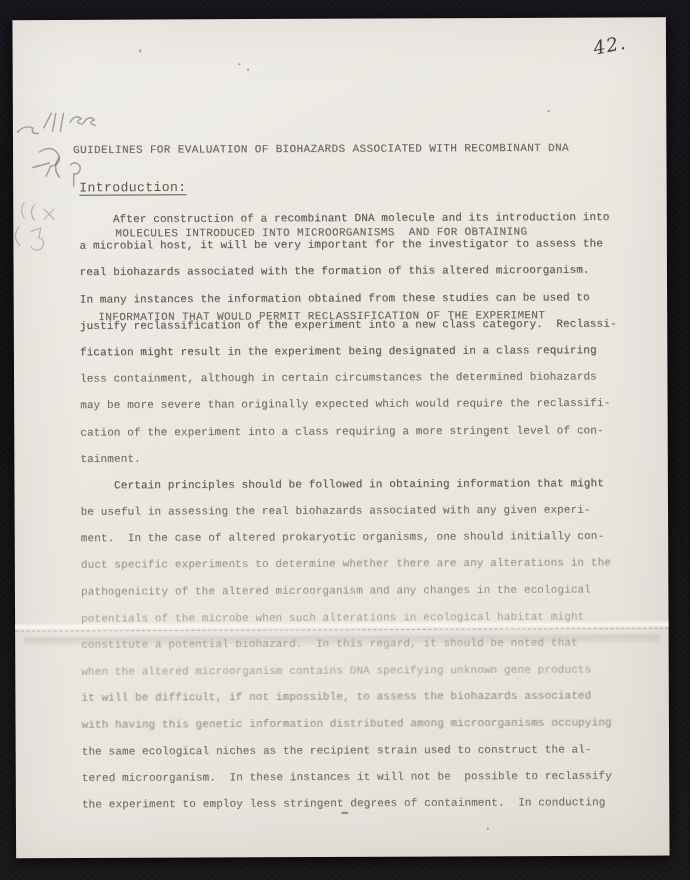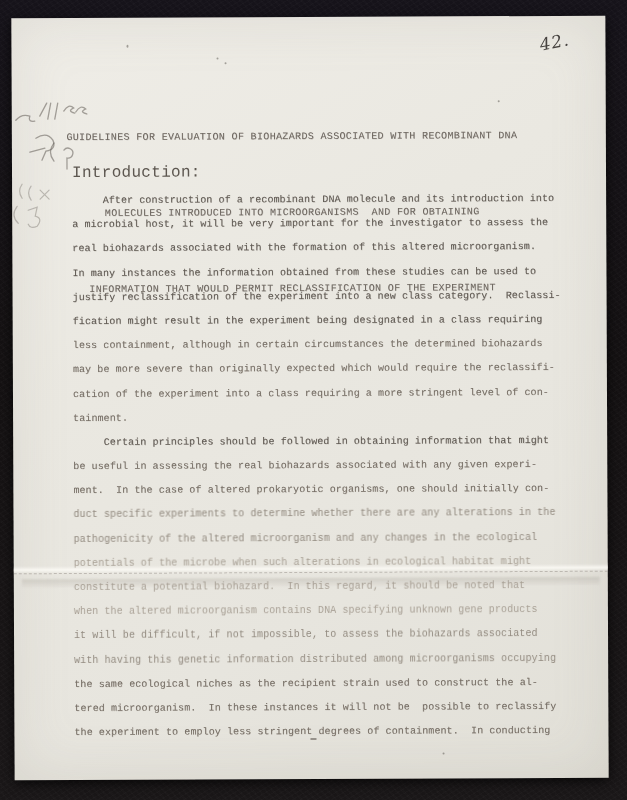--- a/index.html
+++ b/index.html
@@ -24,22 +24,22 @@
     transform:rotate(-11deg);letter-spacing:1px;
   }
   .title{
     position:absolute;left:2px;top:56px;width:556px;text-align:center;
     font-size:10px;line-height:25.4px;letter-spacing:0.35px;
     color:#6e6760;white-space:pre;
     text-shadow:0.4px 0.4px 0.5px rgba(110,103,96,0.35);
   }
   .heading{
     position:absolute;left:60px;top:146px;
-    font-size:16px;color:#5d5750;letter-spacing:0.3px;
-    text-underline-offset:3px;white-space:pre;
+    font-size:12px;color:#5d5750;letter-spacing:0.3px;
+    text-decoration:underline;text-underline-offset:3px;white-space:pre;
   }
   .bodytext{position:absolute;left:60px;top:171px;width:488px;}
   .ln{
     font-size:10px;line-height:24.2px;height:24.2px;white-space:pre;
     letter-spacing:0.1px;
   }
   .f0{color:#615b54;text-shadow:0.4px 0.4px 0.4px rgba(97,91,84,0.4);}
   .f1{color:#776f66;text-shadow:0.3px 0.3px 0.4px rgba(119,111,102,0.35);}
   .f2{color:#938b80;filter:blur(0.2px);}
   .f3{color:#a9a196;filter:blur(0.35px);}

